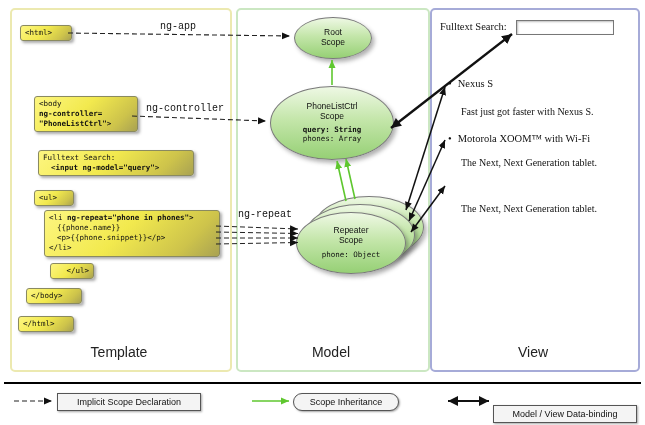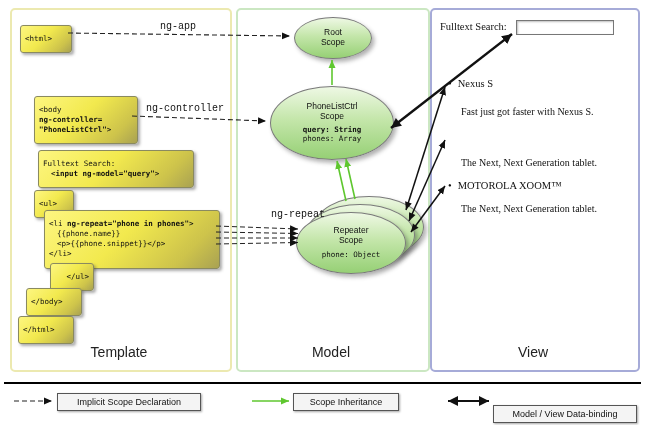--- a/index.html
+++ b/index.html
@@ -11,21 +11,21 @@
   #p-template{left:10px;top:8px;width:218px;height:360px;border:2px solid #ece9b0;}
   #p-model{left:236px;top:8px;width:190px;height:360px;border:2px solid #cbe7c2;}
   #p-view{left:430px;top:8px;width:206px;height:360px;border:2px solid #a6abd8;}
 
   .panel-label{position:absolute;top:344px;font-size:14px;color:#222;text-align:center;}
   #pl-template{left:10px;width:218px;}
   #pl-model{left:236px;width:190px;}
   #pl-view{left:430px;width:206px;}
 
   
-  .code-box{position:absolute;padding:8px 4px;border:1px solid #8a8a60;border-radius:3px;
+  .code-box{position:absolute;padding:2px 4px;border:1px solid #8a8a60;border-radius:3px;
     background:linear-gradient(135deg,#fdf680 0%,#f2e94e 45%,#cdc34b 80%,#a9a252 100%);
     box-shadow:2px 2px 3px rgba(70,70,70,.45);color:#111;
     font-family:"DejaVu Sans Mono",monospace;font-size:7.5px;line-height:1.35;}
   .code-line{white-space:pre;}
   .code-line.b,.b{font-weight:bold;}
   .code-line.ind{padding-left:8px;}
   #cb-html-open{left:20px;top:25px;width:42px;}
   #cb-body-open{left:34px;top:96px;width:94px;}
   #cb-fulltext{left:38px;top:150px;width:146px;}
   #cb-ul-open{left:34px;top:190px;width:30px;}
@@ -59,29 +59,29 @@
     font-size:10.5px;color:#111;white-space:nowrap;}
   .v-bullet{margin-right:6px;}
   .v-desc{position:absolute;left:461px;font-family:"Liberation Serif",serif;
     font-size:10px;color:#111;white-space:nowrap;}
 
   
   .ng-label{position:absolute;font-family:Liberation Mono, monospace;font-size:10px;
     color:#111;z-index:25;}
   #lbl-ng-app{left:160px;top:21px;}
   #lbl-ng-controller{left:146px;top:103px;}
-  #lbl-ng-repeat{left:238px;top:209px;padding-left:33px;}
+  #lbl-ng-repeat{left:238px;top:209px;}
 
   
   .legend-rule{position:absolute;left:4px;top:382px;width:637px;border-top:2px solid #000;}
   .legend-box{position:absolute;top:393px;height:16px;line-height:16px;text-align:center;
     font-size:9px;color:#111;border:1px solid #555;background:#f4f4f4;
     box-shadow:1px 1px 2px rgba(0,0,0,.35);}
   #lg-box1{left:57px;width:142px;}
-  #lg-box2{left:293px;width:104px;}
+  #lg-box2{left:293px;width:104px;border-radius:9px;}
   #lg-box3{left:493px;width:142px;margin-top:12px;}
 
   .arrows{position:absolute;left:0;top:0;width:645px;height:425px;
     pointer-events:none;z-index:20;}
 </style>
 </head>
 <body>
 
 <div class="canvas">
 
@@ -139,25 +139,25 @@
   </div>
 
   <div id="view-search-label">Fulltext Search:</div>
   <div id="view-search-input"></div>
 
   <div class="v-item" style="top:78px">
     <span class="v-bullet">•</span><span class="v-title">Nexus S</span>
   </div>
   <div class="v-desc" style="top:106px">Fast just got faster with Nexus S.</div>
 
+  <div class="v-item" style="top:133px">
+    <span class="v-bullet">•</span><span class="v-title">Motorola XOOM™ with Wi-Fi</span>
+  </div>
   <div class="v-desc" style="top:157px">The Next, Next Generation tablet.</div>
 
-  <div class="v-item" style="top:180px">
-    <span class="v-bullet">•</span><span class="v-title">MOTOROLA XOOM™</span>
-  </div>
   <div class="v-desc" style="top:203px">The Next, Next Generation tablet.</div>
 
   <div class="ng-label" id="lbl-ng-app">ng-app</div>
   <div class="ng-label" id="lbl-ng-controller">ng-controller</div>
   <div class="ng-label" id="lbl-ng-repeat">ng-repeat</div>
 
   <div class="panel-label" id="pl-template">Template</div>
   <div class="panel-label" id="pl-model">Model</div>
   <div class="panel-label" id="pl-view">View</div>
 

